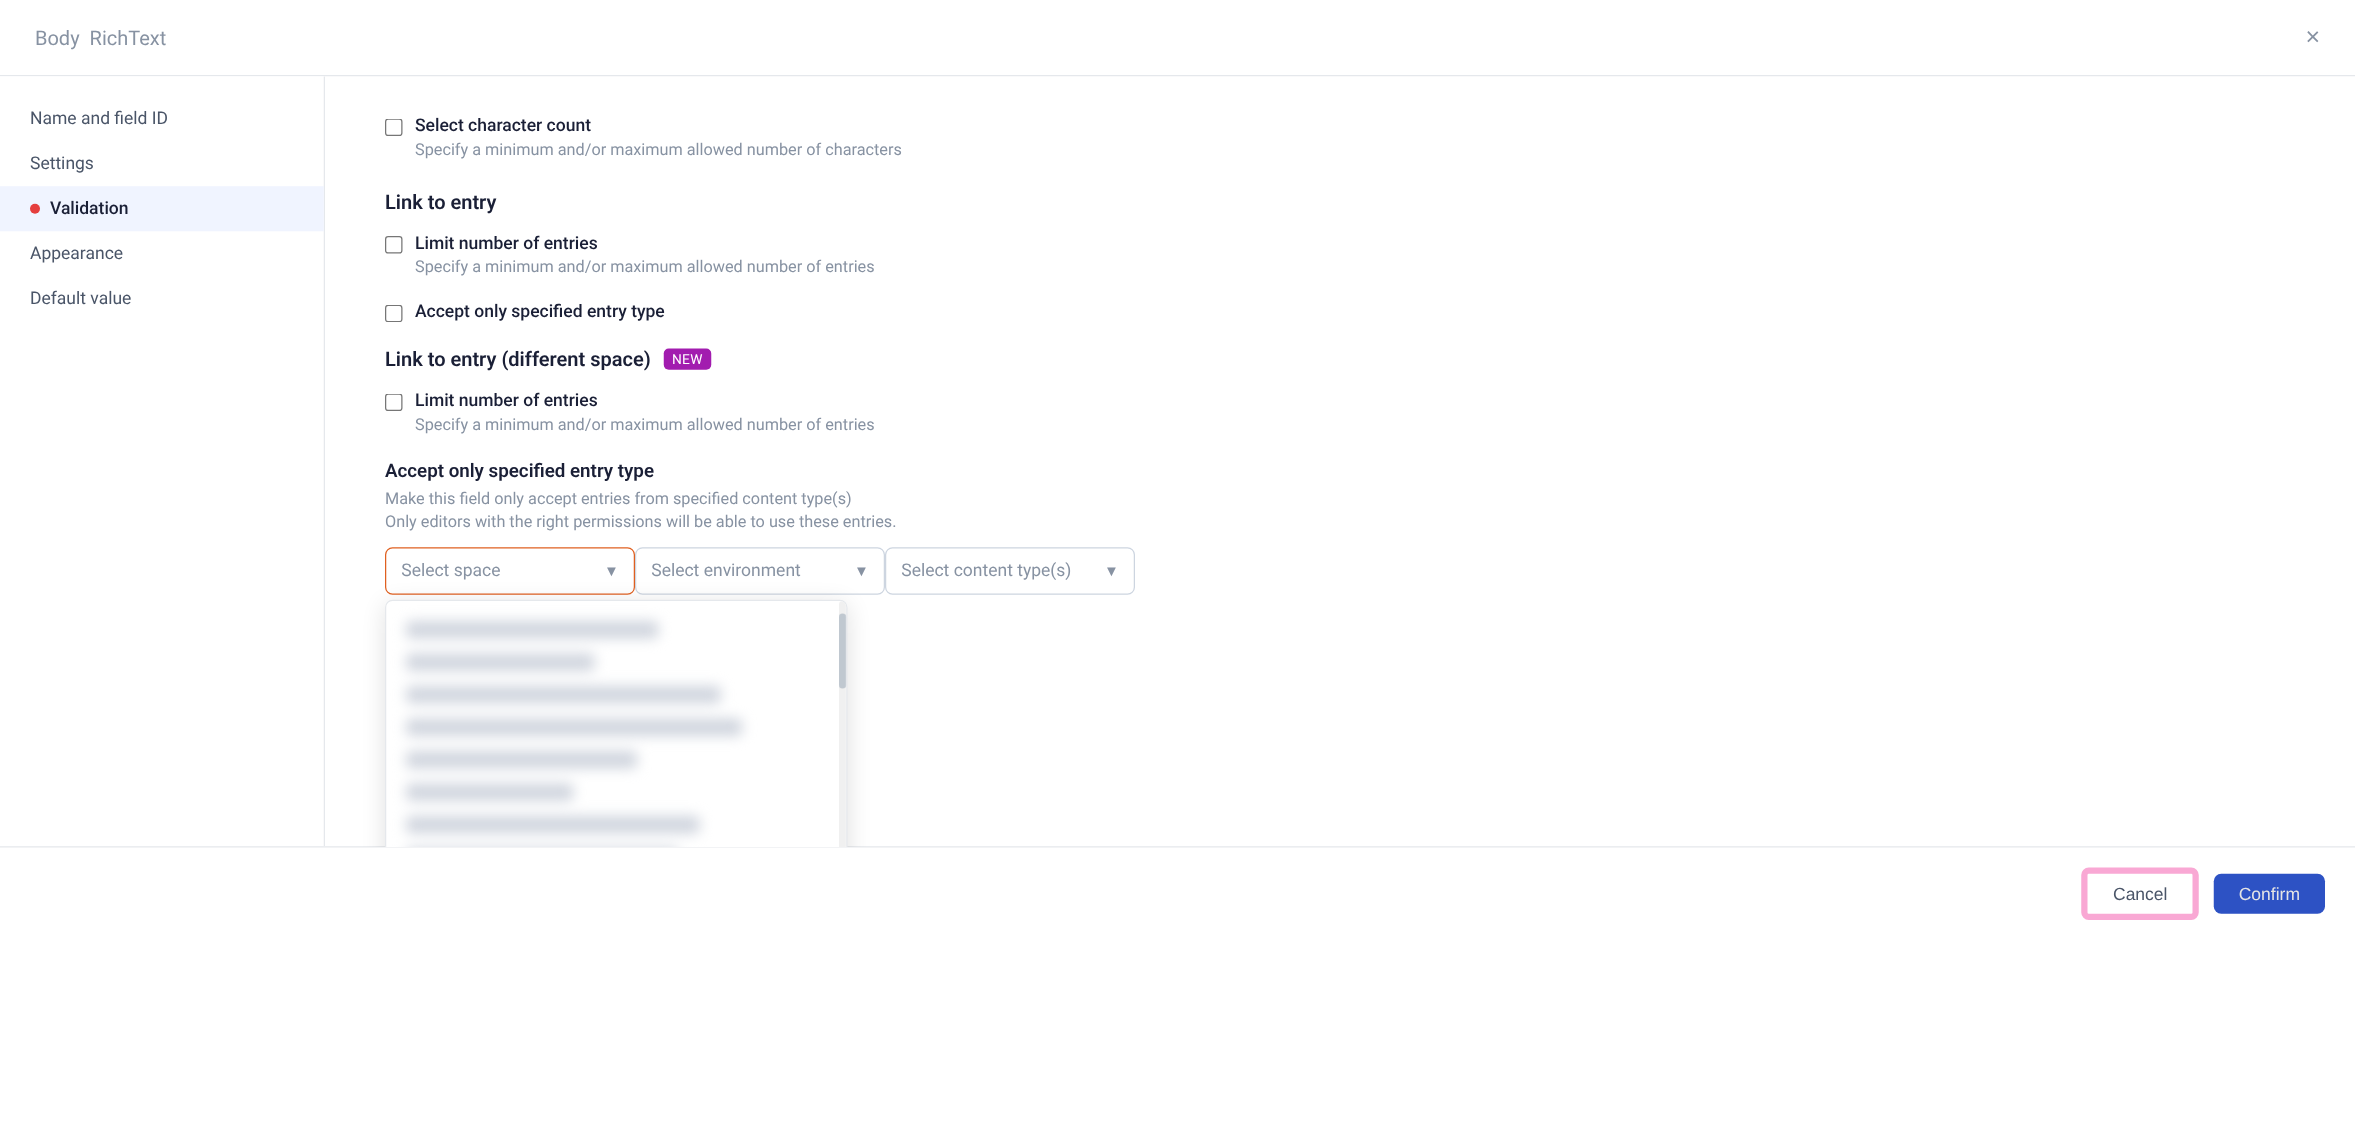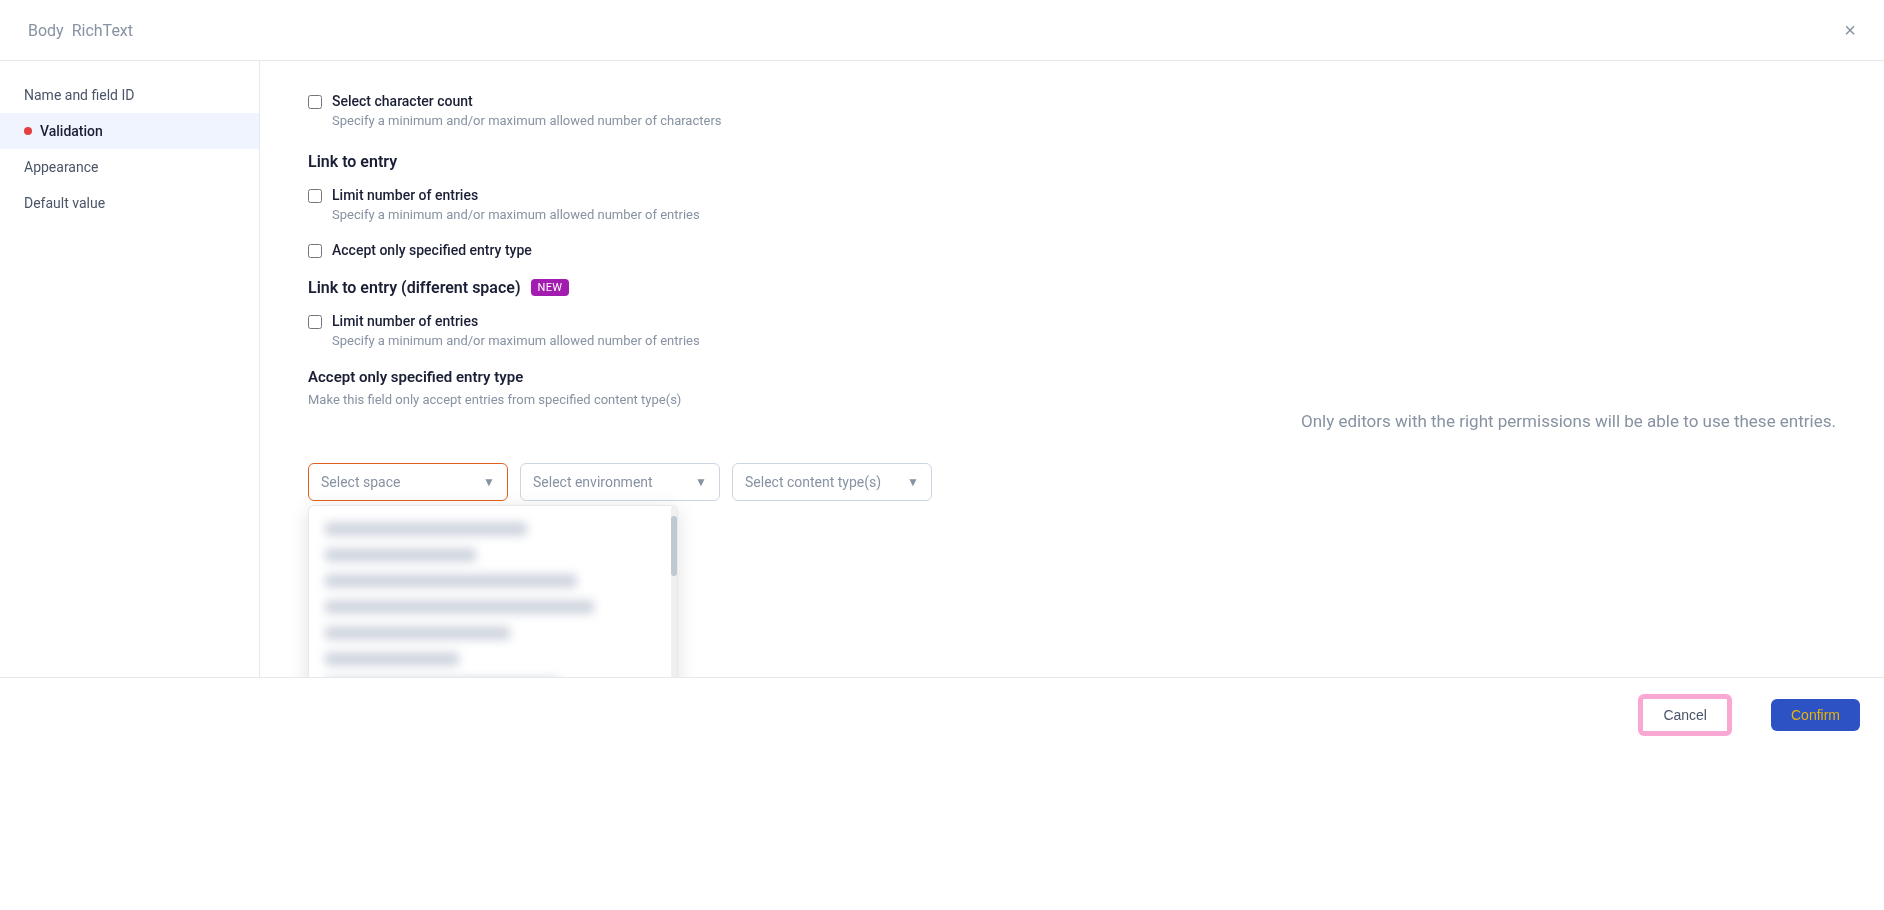--- a/index.html
+++ b/index.html
@@ -151,29 +151,28 @@
       margin-bottom: 6px;
     }
 
     .accept-helper {
       font-size: 13px;
       color: #8792a2;
       margin-bottom: 4px;
     }
 
     .accept-helper2 {
-      font-size: 17px;
-      color: #8792a2;
-      margin-bottom: 32px;
-      text-align: right;
+      font-size: 13px;
+      color: #8792a2;
+      margin-bottom: 12px;
     }
 
     .dropdown-row {
       display: flex;
-      gap: 12px;
+      gap: 0;
       margin-bottom: 0;
       position: relative;
     }
 
     .dropdown-select {
       display: flex;
       align-items: center;
       justify-content: space-between;
       padding: 8px 12px;
       border: 1.5px solid #e06020;
@@ -265,25 +264,24 @@
       cursor: pointer;
       font-size: 14px;
       color: #4a5568;
     }
 
     .btn-confirm {
       padding: 8px 20px;
       border: none;
       border-radius: 6px;
       background: #2d52c4;
-      color: #eab308;
+      color: #e5e5e5;
       cursor: pointer;
       font-size: 14px;
       font-weight: 500;
-      margin-left: 27px;
     }
 
     .limit-char-section {
       margin-bottom: 24px;
     }
   </style>
 </head>
 <body>
 
 <div class="modal-wrapper">
@@ -294,20 +292,23 @@
       <span>RichText</span>
     </div>
     <button class="close-btn">×</button>
   </div>
 
   <div class="modal-body">
 
     <nav class="sidebar">
       <div class="sidebar-item">
         <span>Name and field ID</span>
+      </div>
+      <div class="sidebar-item">
+        <span>Settings</span>
       </div>
       <div class="sidebar-item active">
         <span class="validation-error-dot"></span>
         <span>Validation</span>
       </div>
       <div class="sidebar-item">
         <span>Appearance</span>
       </div>
       <div class="sidebar-item">
         <span>Default value</span>

